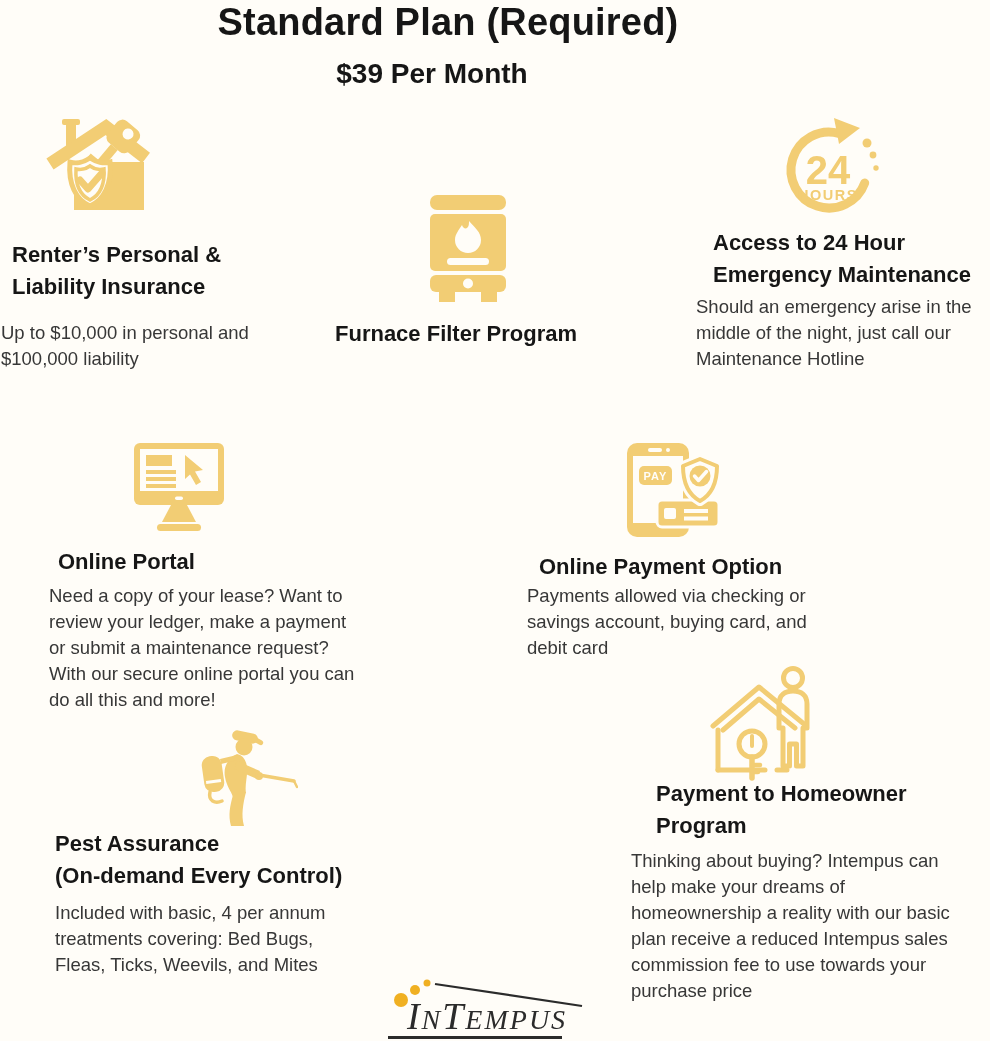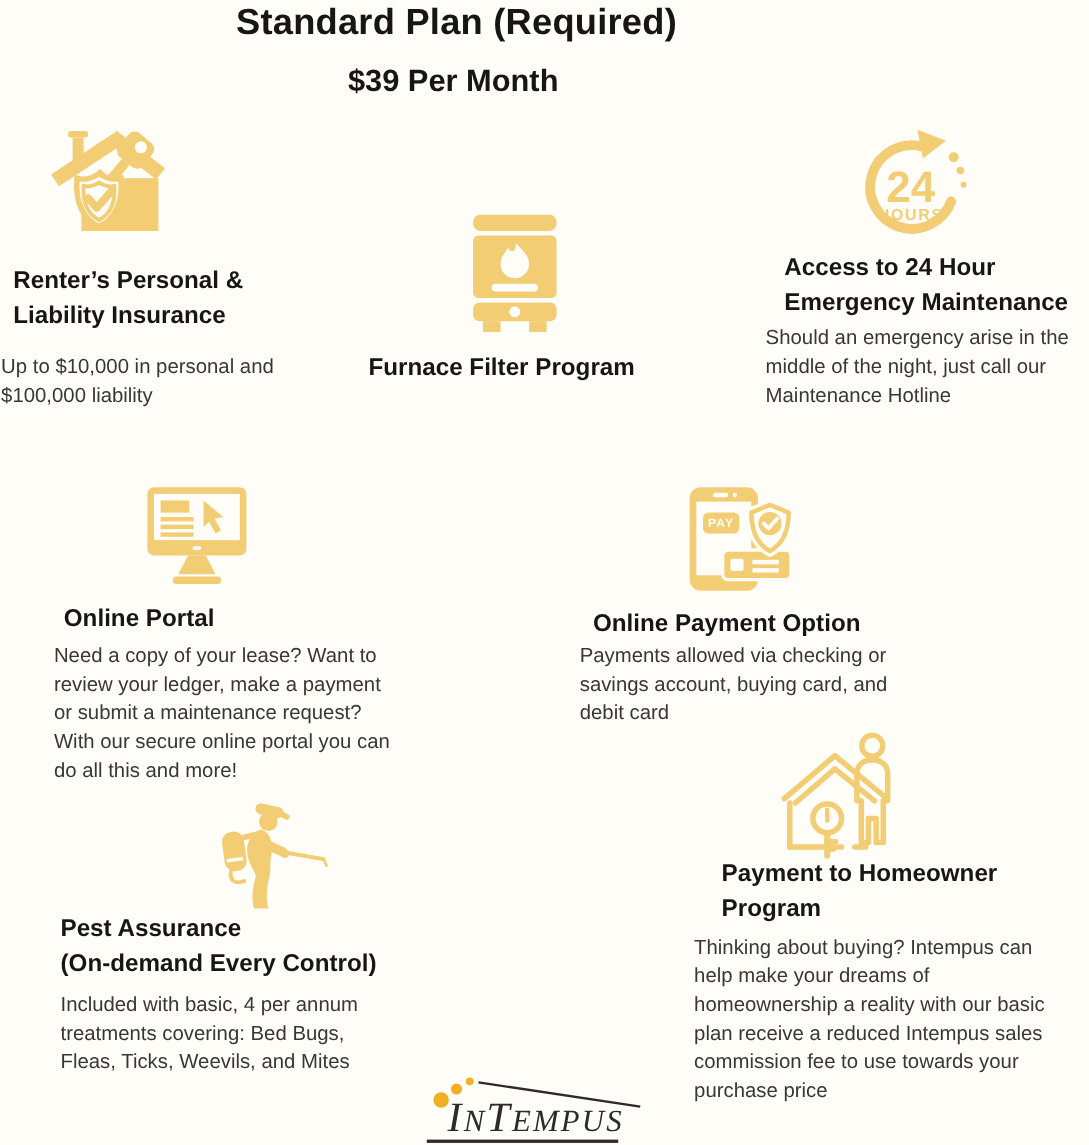--- a/index.html
+++ b/index.html
@@ -5,26 +5,27 @@
   html,body{margin:0;padding:0;}
   .page{
     position:relative;
     width:990px;height:1041px;
     background:#FFFDF8;
     overflow:hidden;
     font-family:"Liberation Sans", sans-serif;
   }
   .main-title{
     position:absolute;top:1px;left:0;width:830px;
-    text-align:center;font-size:33px;font-weight:700;color:#161616;
+    text-align:center;font-size:38px;font-weight:700;color:#161616;
     letter-spacing:0.2px;
+    padding-left:33px;
   }
   .sub-title{
     position:absolute;top:58px;left:0;width:824px;
-    text-align:center;font-size:28px;font-weight:700;color:#161616;
+    text-align:center;font-size:28px;font-weight:700;color:#161616;padding-left:20px;
   }
   .icon{position:absolute;}
   .f-title{
     position:absolute;
     font-size:22px;line-height:32px;font-weight:700;color:#161616;
     white-space:pre-line;
   }
   .f-body{
     position:absolute;
     font-size:18.5px;line-height:26px;font-weight:400;color:#373737;

